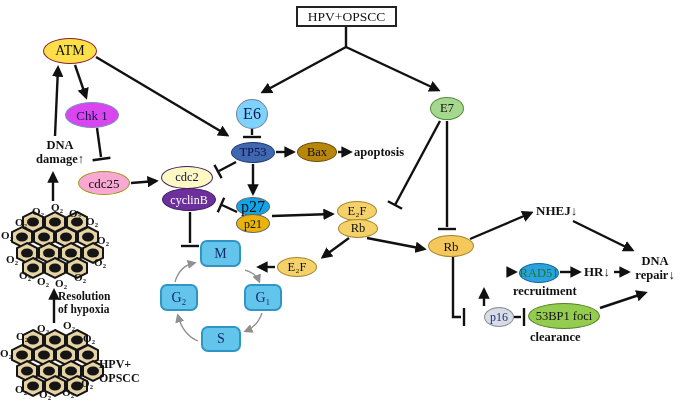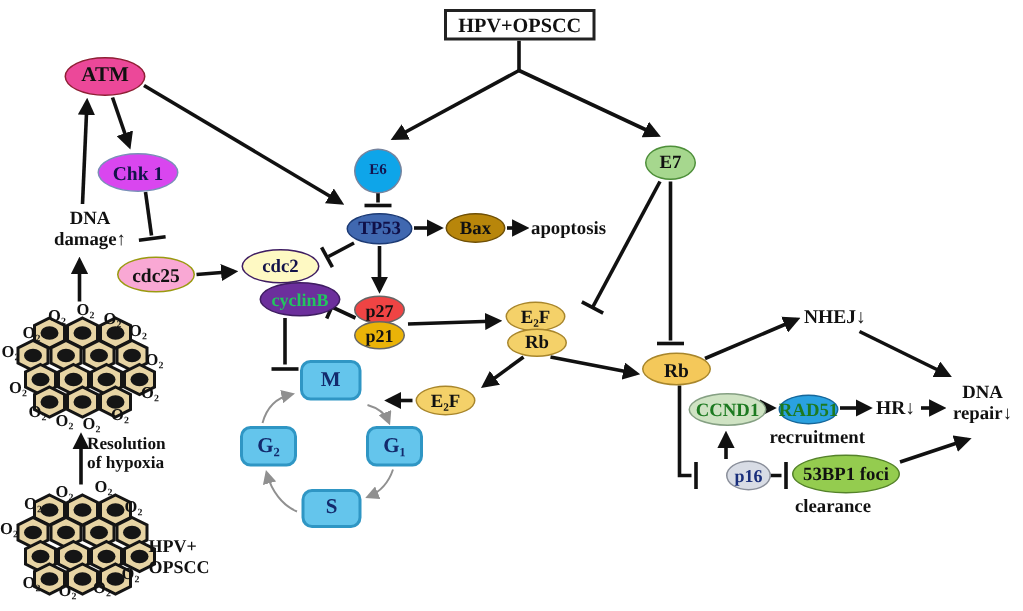--- a/index.html
+++ b/index.html
@@ -1,20 +1,20 @@
 <!DOCTYPE html>
 <html><head>
 <meta charset="utf-8">
 <style>
   html,body{margin:0;padding:0;background:#fff;}
   .stage{position:relative;width:682px;height:407px;background:#ffffff;overflow:hidden;
          font-family:"Liberation Serif","DejaVu Serif",serif;}
   svg.layer{position:absolute;left:0;top:0;z-index:1;}
   .node{position:absolute;display:flex;align-items:center;justify-content:center;
-        font-weight:700;color:#111;border-radius:50%;box-sizing:border-box;z-index:2;
+        font-weight:400;color:#111;border-radius:50%;box-sizing:border-box;z-index:2;
         white-space:nowrap;line-height:1;}
   .rectbox{border-radius:0;background:#fff;border:2px solid #222;}
   .phase{border-radius:7px;background:#64c5ec;border:2px solid #2f96c4;color:#132a6c;font-size:14px;}
   .lbl{position:absolute;font-weight:700;color:#111;white-space:nowrap;z-index:2;line-height:1.15;}
   .o2{position:absolute;font-weight:700;font-size:11px;color:#111;z-index:2;
       transform:translate(-50%,-50%);}
 </style>
 </head>
 <body>
 
@@ -144,51 +144,50 @@
     <g stroke="#909090" stroke-width="1.3" fill="none">
       <path d="M175,282 C178,271 185,265 194,263" marker-end="url(#ahg)"></path>
       <path d="M245,270 C252,272 257,276 259,281" marker-end="url(#ahg)"></path>
       <path d="M262,313 C259,322 253,328 246,331" marker-end="url(#ahg)"></path>
       <path d="M198,341 C188,337 181,327 178,316" marker-end="url(#ahg)"></path>
     </g>
   </svg>
 
   <div class="node rectbox" style="left:296px;top:6px;width:101px;height:21px;font-size:13.5px;">HPV+OPSCC</div>
 
-  <div class="node" style="left:43px;top:38px;width:54px;height:26px;background:#ec4899;border:1.5px solid #8e1f34;font-size:14px;">ATM</div>
+  <div class="node" style="left:43px;top:38px;width:54px;height:26px;background:#fde047;border:1.5px solid #8e1f34;font-size:14px;">ATM</div>
 
   <div class="node" style="left:65px;top:102px;width:54px;height:26px;background:#d946ef;border:1.5px solid #7a8fb8;color:#13134a;font-size:13px;">Chk 1</div>
 
   <div class="node" style="left:78px;top:171px;width:52px;height:24px;background:#f9a8d4;border:1.5px solid #9a9a10;font-size:13px;">cdc25</div>
 
   <div class="node" style="left:161px;top:166px;width:52px;height:23px;background:#fef9c3;border:1.5px solid #3f1d62;color:#14144a;font-size:12.5px;">cdc2</div>
 
-  <div class="node" style="left:162px;top:188px;width:54px;height:23px;background:#6c2f9c;border:1.5px solid #3f1d62;color:#22c55e;font-size:12px;margin-left:11px;">cyclinB</div>
-
-  <div class="node" style="left:236px;top:99px;width:32px;height:30px;background:#0ea5e9;border:1.5px solid #75849f;color:#14144e;font-size:10px;">E6</div>
+  <div class="node" style="left:162px;top:188px;width:54px;height:23px;background:#6c2f9c;border:1.5px solid #3f1d62;color:#ffffff;font-size:12px;">cyclinB</div>
+
+  <div class="node" style="left:236px;top:99px;width:32px;height:30px;background:#7dd3fc;border:1.5px solid #75849f;color:#14144e;font-size:16px;">E6</div>
 
   <div class="node" style="left:231px;top:142px;width:44px;height:21px;background:#4068b0;border:1.5px solid #1c3a74;color:#101048;font-size:12.5px;">TP53</div>
 
   <div class="node" style="left:297px;top:142px;width:40px;height:20px;background:#b8860b;border:1.5px solid #6e4f06;font-size:12.5px;">Bax</div>
 
   <div class="node" style="left:430px;top:97px;width:34px;height:23px;background:#a6d78e;border:1.5px solid #4e8f3a;font-size:12.5px;">E7</div>
 
-  <div class="node" style="left:236px;top:197px;width:34px;height:19px;background:#ef4444;border:1.5px solid #666;font-size:12px;">p27</div>
+  <div class="node" style="left:236px;top:197px;width:34px;height:19px;background:#0ea5e9;border:1.5px solid #666;font-size:16px;">p27</div>
 
   <div class="node" style="left:236px;top:214px;width:34px;height:19px;background:#eab308;border:1.5px solid #666;font-size:12px;">p21</div>
 
   <div class="node" style="left:337px;top:201px;width:40px;height:20px;background:#f4d169;border:1.5px solid #a8862c;font-size:12.5px;">E₂F</div>
 
   <div class="node" style="left:338px;top:219px;width:40px;height:19px;background:#f4d169;border:1.5px solid #a8862c;font-size:12.5px;">Rb</div>
 
   <div class="node" style="left:277px;top:257px;width:40px;height:20px;background:#f4d169;border:1.5px solid #a8862c;font-size:12.5px;">E₂F</div>
 
   <div class="node" style="left:428px;top:235px;width:46px;height:22px;background:#f4c85a;border:1.5px solid #a8862c;font-size:13px;">Rb</div>
 
-  <div class="node" style="left:459px;top:262px;width:52px;height:22px;background:#cfe3c3;border:1.5px solid #85a083;color:#1d7a21;font-size:12.5px;">CCND1</div>
 
   <div class="node" style="left:519px;top:263px;width:40px;height:20px;background:#2aa1e0;border:1.5px solid #16679a;color:#1d7a21;font-size:12.5px;">RAD51</div>
 
   <div class="node" style="left:484px;top:307px;width:30px;height:20px;background:#d8dce5;border:1.5px solid #8a8f9a;color:#1a2f7c;font-size:12px;">p16</div>
 
   <div class="node" style="left:528px;top:303px;width:72px;height:26px;background:#94cc4f;border:1.5px solid #54822a;font-size:12.5px;">53BP1 foci</div>
 
   <div class="node phase" style="left:200px;top:240px;width:41px;height:27px;">M</div>
   <div class="node phase" style="left:160px;top:284px;width:38px;height:27px;">G₂</div>
   <div class="node phase" style="left:244px;top:284px;width:38px;height:27px;">G₁</div>

